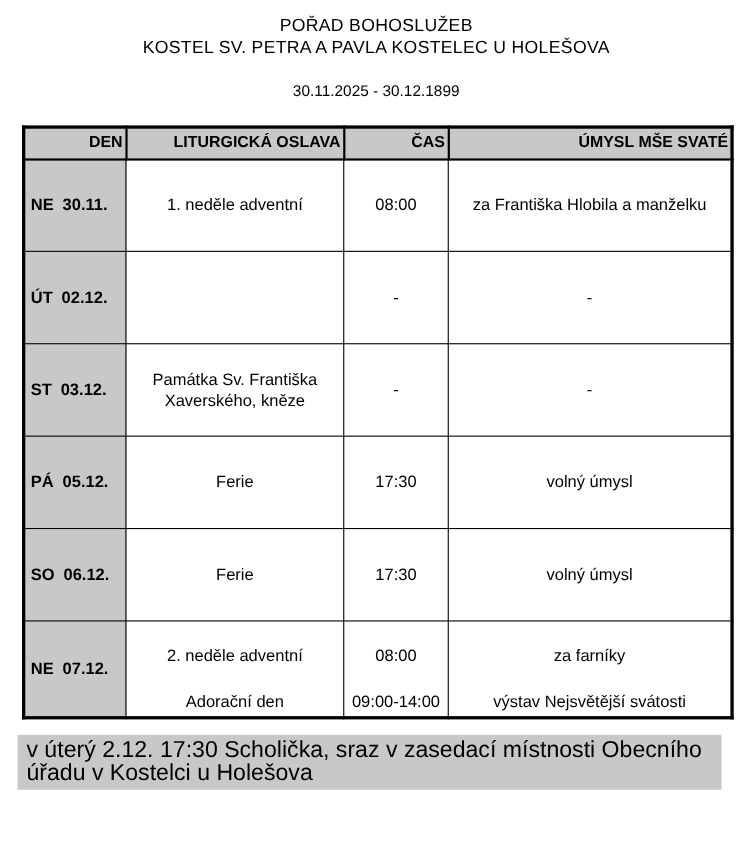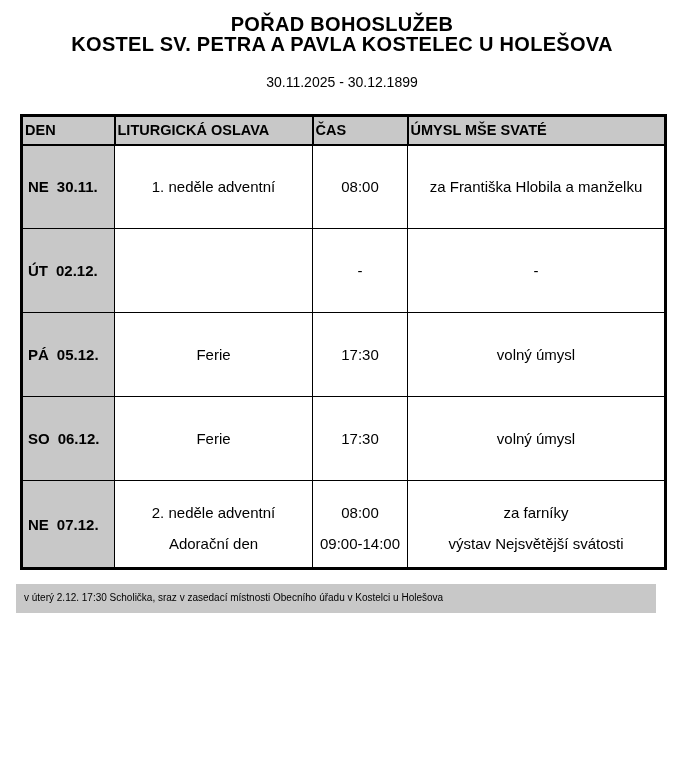--- a/index.html
+++ b/index.html
@@ -13,62 +13,62 @@
   * { box-sizing: border-box; }
   html, body {
     margin: 0; padding: 0;
     width: 684px; height: 768px;
     background: var(--page-bg);
     color: var(--text-color);
     font-family: "Liberation Sans", sans-serif;
   }
   .titles { text-align: center; padding-top: 14px; }
   .title-line {
-    font-size: 20px; font-weight: bold; line-height: 20px; letter-spacing: 0.3px;
+    font-size: 16px; font-weight: normal; line-height: 20px; letter-spacing: 0.3px;
   }
   .date-range { font-size: 14px; line-height: 20px; margin-top: 18px; }
 
   table.schedule {
     border-collapse: collapse;
     table-layout: fixed;
     width: 644px;
     margin: 22px 0 0 20px;
     border: 3px solid var(--border-color);
   }
   .schedule th {
     background: var(--header-bg);
     font-size: 14.5px; font-weight: bold;
     border: 2px solid var(--border-color);
     height: 29px; padding: 0 2px;
-    text-align: left; vertical-align: middle;
+    text-align: right; vertical-align: middle;
   }
   .schedule td {
     border: 1.5px solid var(--border-color);
     font-size: 15px; line-height: 19px;
     text-align: center; vertical-align: middle;
     padding: 0 4px;
   }
   tr.body-row { height: 84px; }
   tr.tall-row { height: 88px; }
   td.day-cell {
     background: var(--day-bg);
     font-weight: bold;
     text-align: left;
     padding-left: 5px;
   }
   td.day-cell .date { margin-left: 8px; }
   td.dual { padding: 0 4px; }
   td.dual .line1 { height: 61px; display: flex; align-items: center; justify-content: center; }
-  td.dual .line2 { height: 24px; display: flex; align-items: flex-end; justify-content: center; padding-bottom: 14px; }
+  td.dual .line2 { height: 24px; display: flex; align-items: flex-end; justify-content: center; padding-bottom: 3px; }
 
   .note {
     margin: 14px 0 0 16px;
     width: 640px;
     background: var(--note-bg);
-    font-size: 10px; line-height: 21px;
+    font-size: 21px; line-height: 21px;
     padding: 3px 8px 5px 8px;
   }
 </style>
 </head>
 <body>
 
 <div class="titles">
   <div class="title-line">POŘAD BOHOSLUŽEB</div>
   <div class="title-line">KOSTEL SV. PETRA A PAVLA KOSTELEC U HOLEŠOVA</div>
   <div class="date-range">30.11.2025 - 30.12.1899</div>
@@ -96,20 +96,26 @@
         <td>08:00</td>
         <td>za Františka Hlobila a manželku</td>
       </tr>
       <tr class="body-row">
         <td class="day-cell"><span class="day">ÚT</span><span class="date">02.12.</span></td>
         <td></td>
         <td>-</td>
         <td>-</td>
       </tr>
       <tr class="body-row">
+        <td class="day-cell"><span class="day">ST</span><span class="date">03.12.</span></td>
+        <td>Památka Sv. Františka Xaverského, kněze</td>
+        <td>-</td>
+        <td>-</td>
+      </tr>
+      <tr class="body-row">
         <td class="day-cell"><span class="day">PÁ</span><span class="date">05.12.</span></td>
         <td>Ferie</td>
         <td>17:30</td>
         <td>volný úmysl</td>
       </tr>
       <tr class="body-row">
         <td class="day-cell"><span class="day">SO</span><span class="date">06.12.</span></td>
         <td>Ferie</td>
         <td>17:30</td>
         <td>volný úmysl</td>

